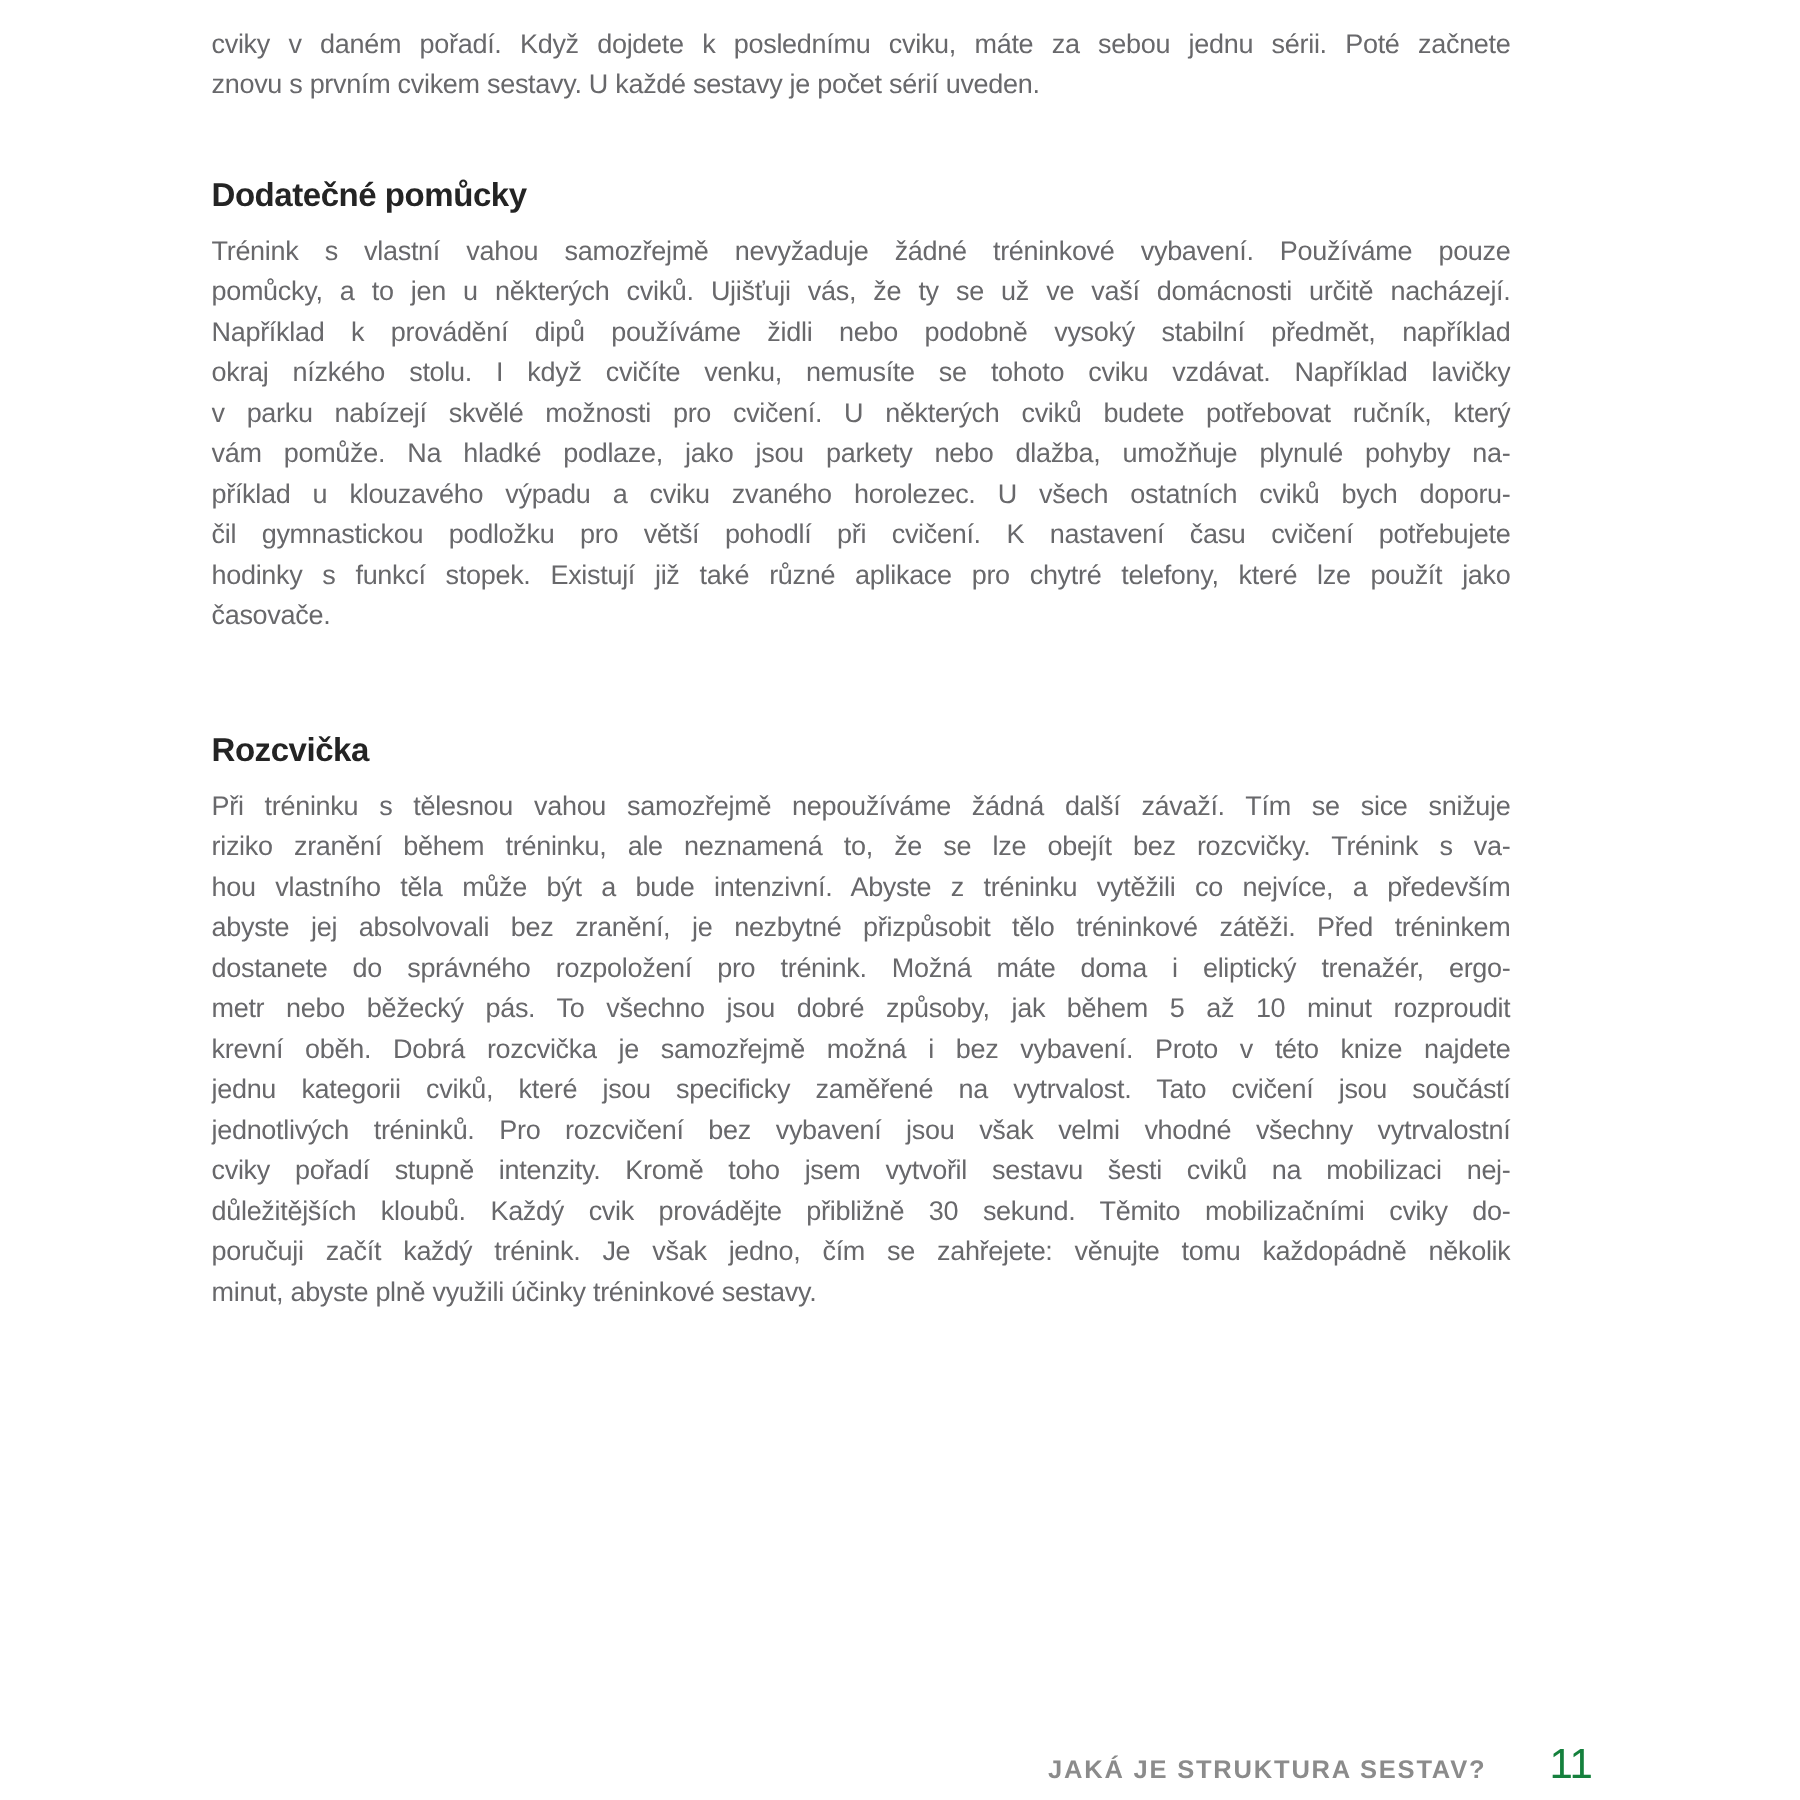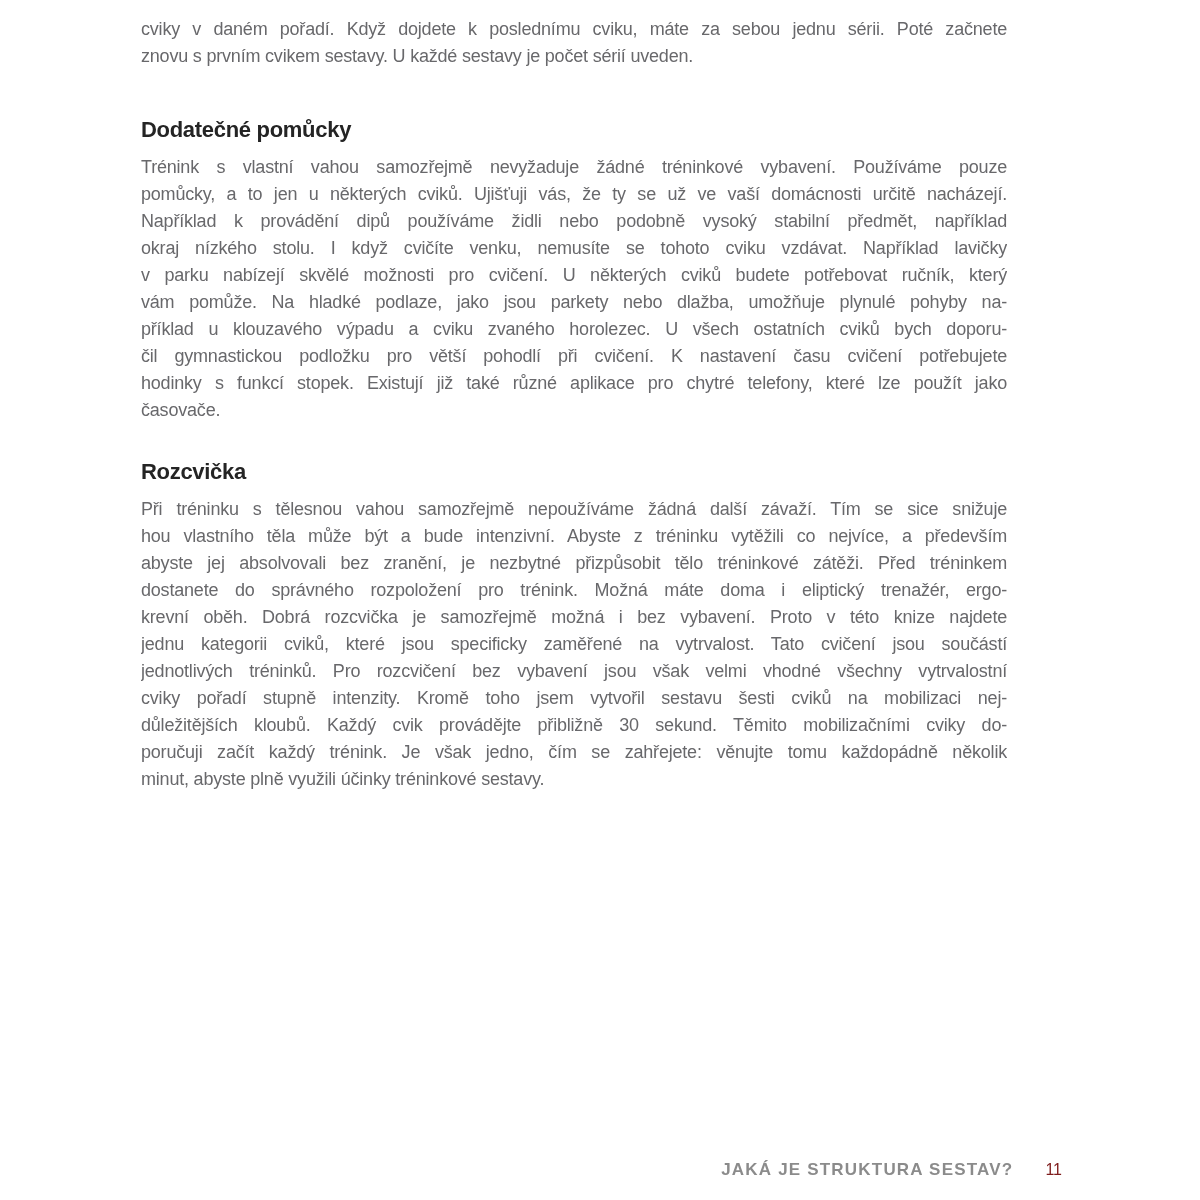--- a/index.html
+++ b/index.html
@@ -27,21 +27,21 @@
   h2.section-heading {
     margin: 0 0 4px 0;
     font-size: 22px;
     line-height: 40px;
     font-weight: 700;
     color: #242424;
     letter-spacing: -0.3px;
   }
   
   section:nth-child(2) h2.section-heading { margin-top: 40px; }
-  section:nth-child(3) h2.section-heading { margin-top: 28px; }
+  section:nth-child(3) h2.section-heading { margin-top: 56px; }
 
   p.line {
     margin: 0;
     height: 27px;
     line-height: 27px;
     font-size: 18px;
     letter-spacing: -0.2px;
     color: #68686b;
     white-space: nowrap;
     text-align: justify;
@@ -51,33 +51,33 @@
   p.line.last {
     text-align: right;
     text-align-last: left;
   }
   .footer {
     position: absolute;
     top: 1160px;
     right: 138px;
     display: flex;
     align-items: baseline;
-    gap: 32px;
+    gap: 42px;
     text-align: right;
   }
   .running-title {
     font-size: 17px;
     font-weight: 700;
     letter-spacing: 1.2px;
     color: #8b8b8b;
   }
   .page-number {
-    font-size: 16px;
+    font-size: 28px;
     font-weight: 400;
-    color: #7f1d1d;
+    color: #15803d;
   }
 </style>
 </head>
 <body>
 
 <div class="page">
 
   <main class="content">
 
   <section>
@@ -93,23 +93,25 @@
         <p class="line">v parku nabízejí skvělé možnosti pro cvičení. U některých cviků budete potřebovat ručník, který</p>
         <p class="line">vám pomůže. Na hladké podlaze, jako jsou parkety nebo dlažba, umožňuje plynulé pohyby na-</p>
         <p class="line">příklad u klouzavého výpadu a cviku zvaného horolezec. U všech ostatních cviků bych doporu-</p>
         <p class="line">čil gymnastickou podložku pro větší pohodlí při cvičení. K nastavení času cvičení potřebujete</p>
         <p class="line">hodinky s funkcí stopek. Existují již také různé aplikace pro chytré telefony, které lze použít jako</p>
         <p class="line last">časovače.</p>
       </section>
       <section>
         <h2 class="section-heading">Rozcvička</h2>
         <p class="line">Při tréninku s tělesnou vahou samozřejmě nepoužíváme žádná další závaží. Tím se sice snižuje</p>
+        <p class="line">riziko zranění během tréninku, ale neznamená to, že se lze obejít bez rozcvičky. Trénink s va-</p>
         <p class="line">hou vlastního těla může být a bude intenzivní. Abyste z tréninku vytěžili co nejvíce, a především</p>
         <p class="line">abyste jej absolvovali bez zranění, je nezbytné přizpůsobit tělo tréninkové zátěži. Před tréninkem</p>
         <p class="line">dostanete do správného rozpoložení pro trénink. Možná máte doma i eliptický trenažér, ergo-</p>
+        <p class="line">metr nebo běžecký pás. To všechno jsou dobré způsoby, jak během 5 až 10 minut rozproudit</p>
         <p class="line">krevní oběh. Dobrá rozcvička je samozřejmě možná i bez vybavení. Proto v této knize najdete</p>
         <p class="line">jednu kategorii cviků, které jsou specificky zaměřené na vytrvalost. Tato cvičení jsou součástí</p>
         <p class="line">jednotlivých tréninků. Pro rozcvičení bez vybavení jsou však velmi vhodné všechny vytrvalostní</p>
         <p class="line">cviky pořadí stupně intenzity. Kromě toho jsem vytvořil sestavu šesti cviků na mobilizaci nej-</p>
         <p class="line">důležitějších kloubů. Každý cvik provádějte přibližně 30 sekund. Těmito mobilizačními cviky do-</p>
         <p class="line">poručuji začít každý trénink. Je však jedno, čím se zahřejete: věnujte tomu každopádně několik</p>
         <p class="line last">minut, abyste plně využili účinky tréninkové sestavy.</p>
       </section>
     </main>
 

